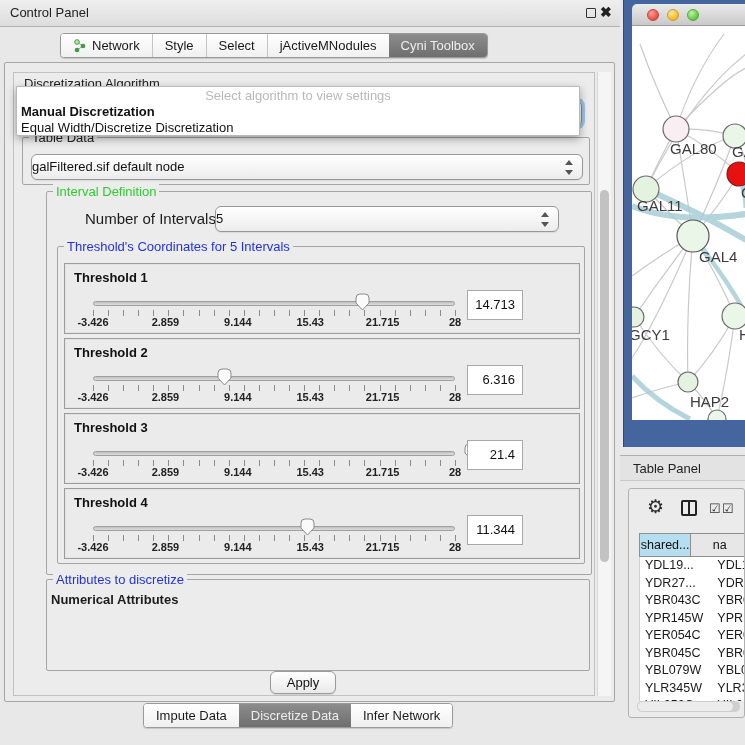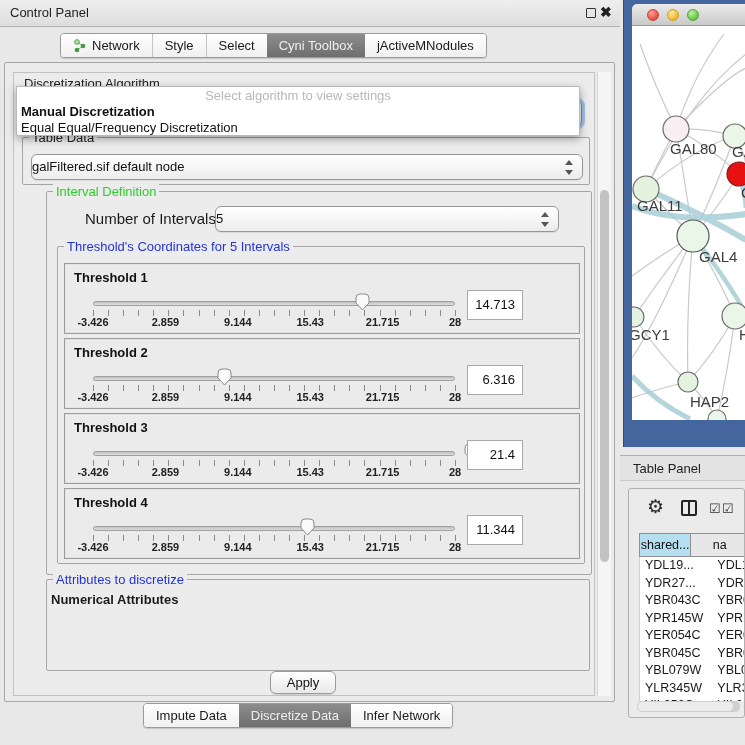--- a/index.html
+++ b/index.html
@@ -122,39 +122,39 @@
         <circle cx="10" cy="7" r="2.3" fill="#3f9c3f"></circle>
       </svg>
       <span>Network</span>
     </div>
     <div class="tab">
         <span>Style</span>
       </div>
     <div class="tab">
         <span>Select</span>
       </div>
+    <div class="tab">
+        <span>jActiveMNodules</span>
+      </div>
     <div class="tab selected">
         <span>Cyni Toolbox</span>
-      </div>
-    <div class="tab">
-        <span>jActiveMNodules</span>
       </div>
   </div>
 
   <div id="main-panel" class="abs">
     <div id="sub-panel" class="abs">
 
       <span class="abs gtitle plain" style="left:10px; top:3px; font-size:13px;">Discretization Algorithm</span>
 
       <div id="combo-behind" class="abs"></div>
 
       <div id="algo-popup" class="abs">
         <div class="hint">Select algorithm to view settings</div>
         <div class="opt bold">Manual Discretization</div>
-        <div class="opt norm">Equal Equal/Frequency Discretization</div>
+        <div class="opt norm">Equal Width/Discretize Discretization</div>
       </div>
 
       <div class="group" style="left:8px; top:64px; width:568px; height:48px;">
         <span class="gtitle plain">Table Data</span>
         <div class="combo" style="left:8px; top:16px; width:552px;">
           <span>galFiltered.sif default node</span>
           <span class="stepper"></span>
         </div>
       </div>
 

